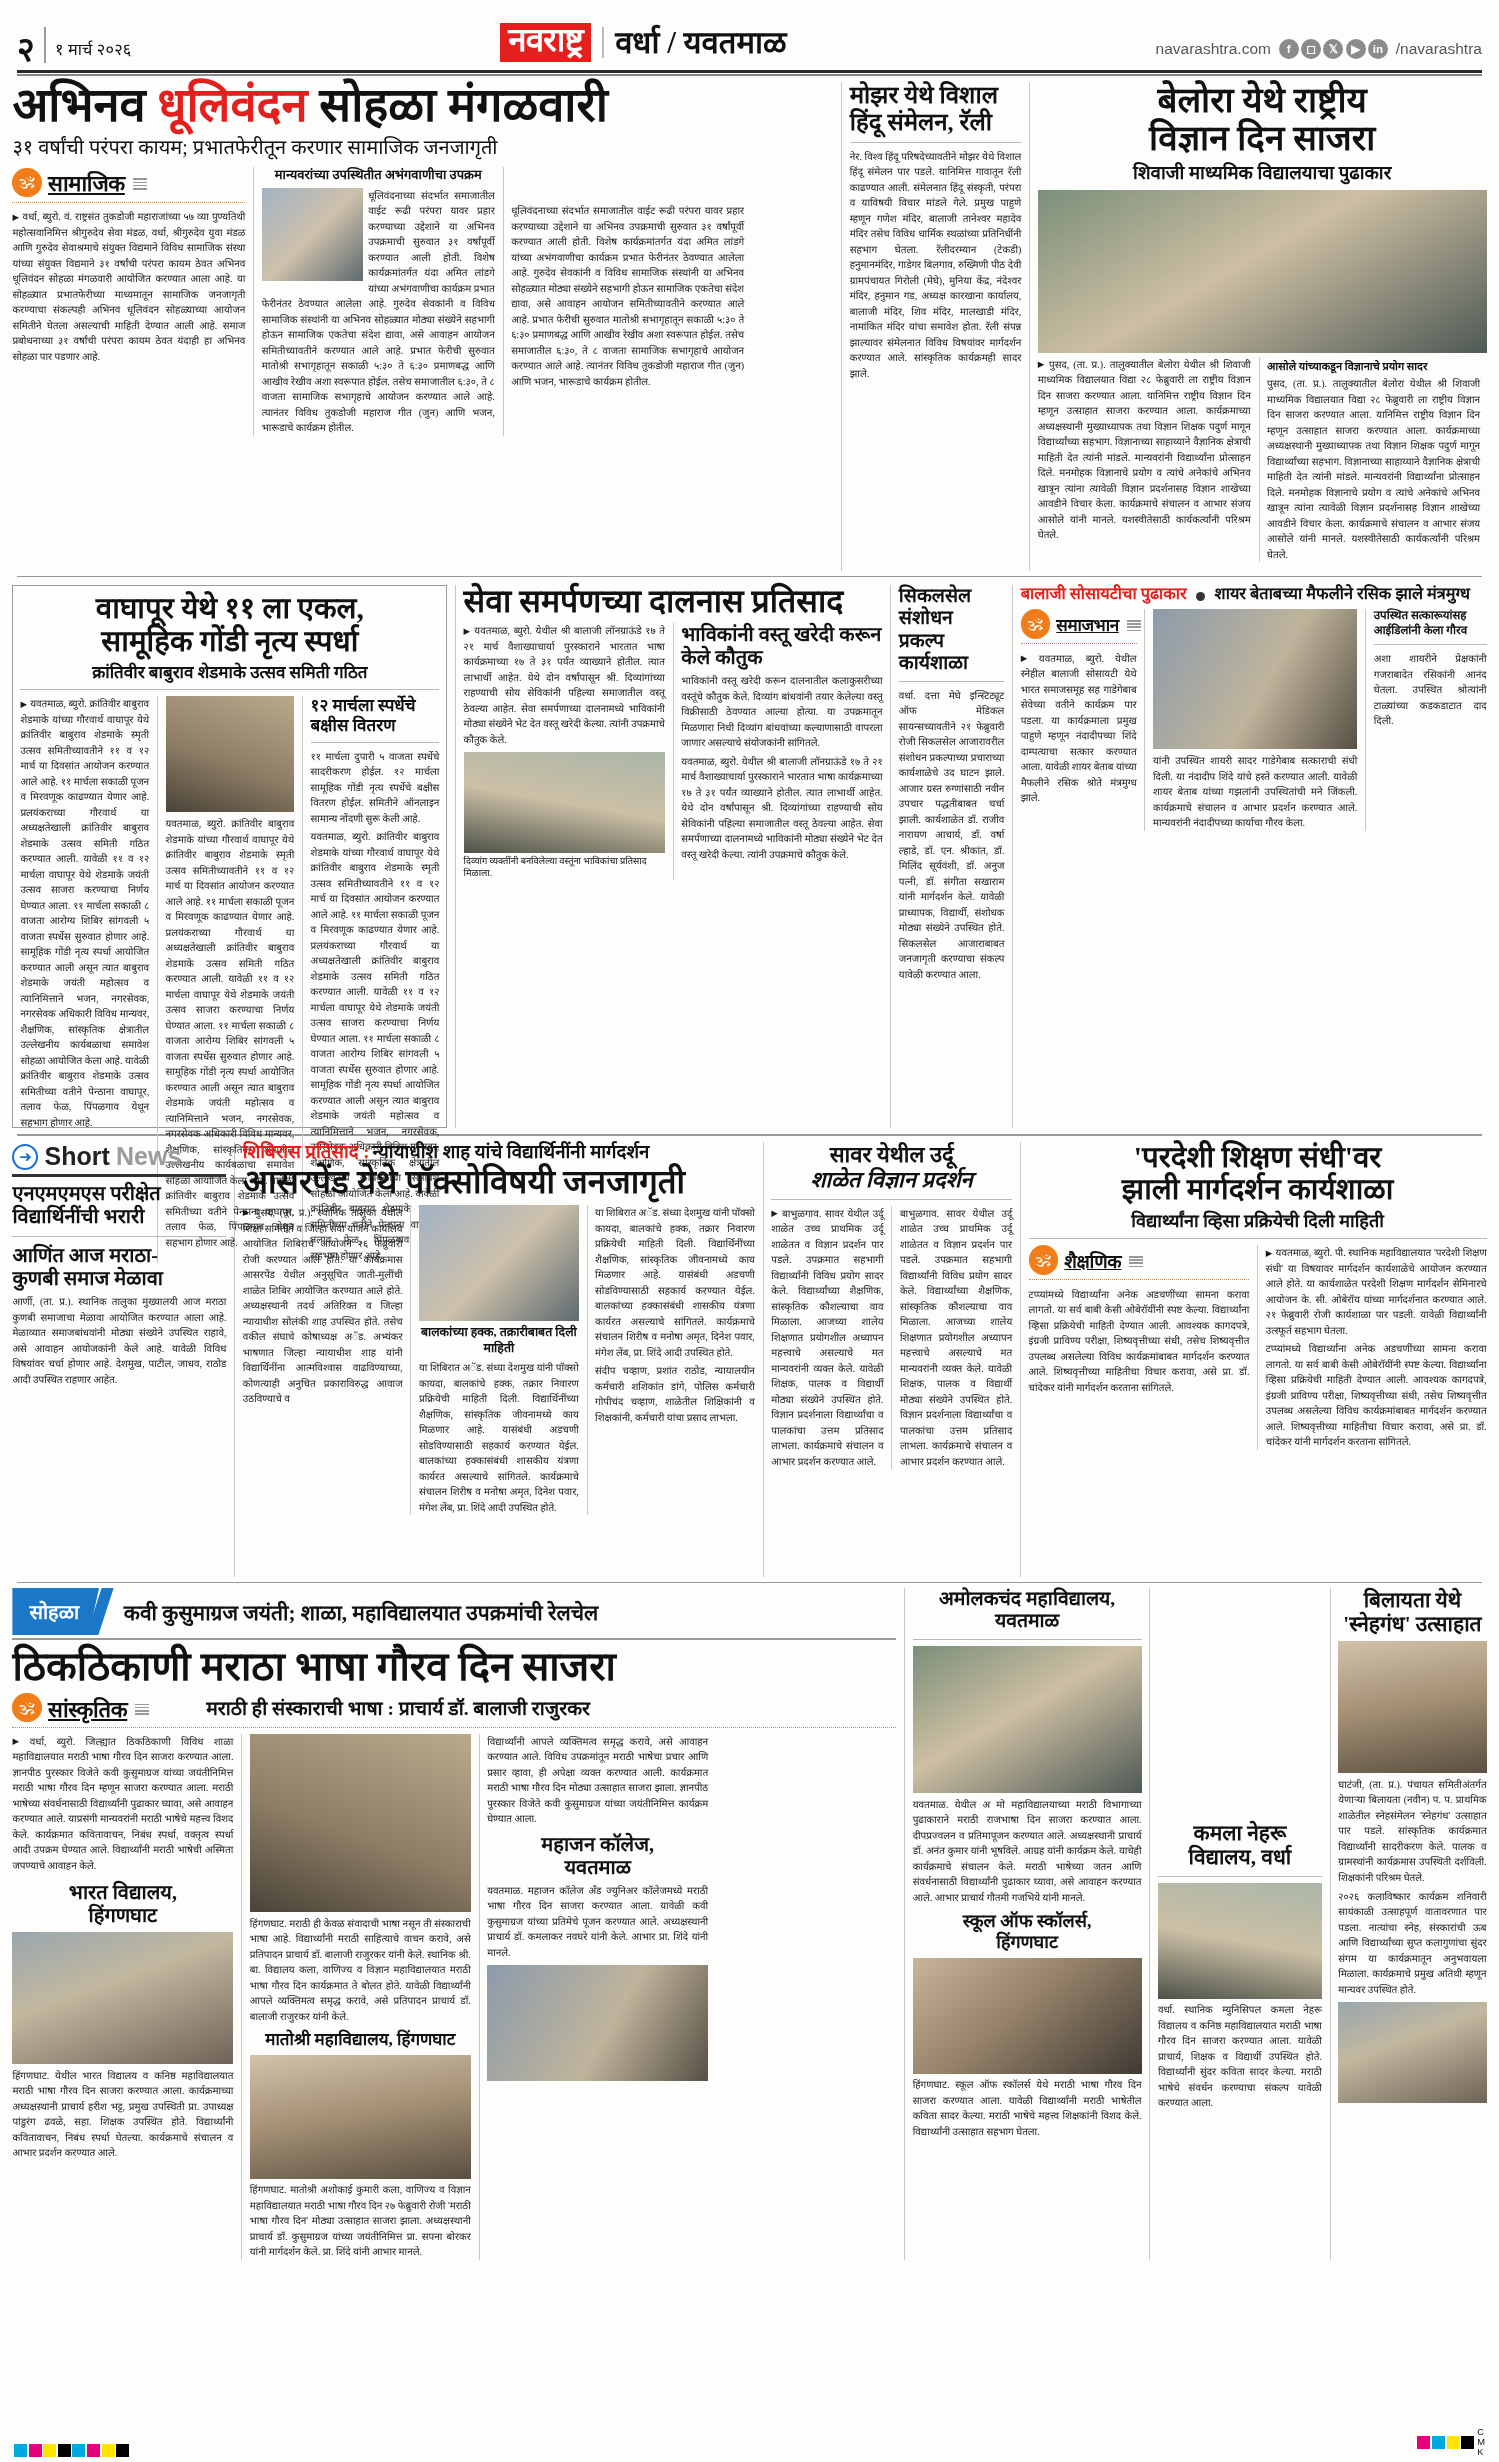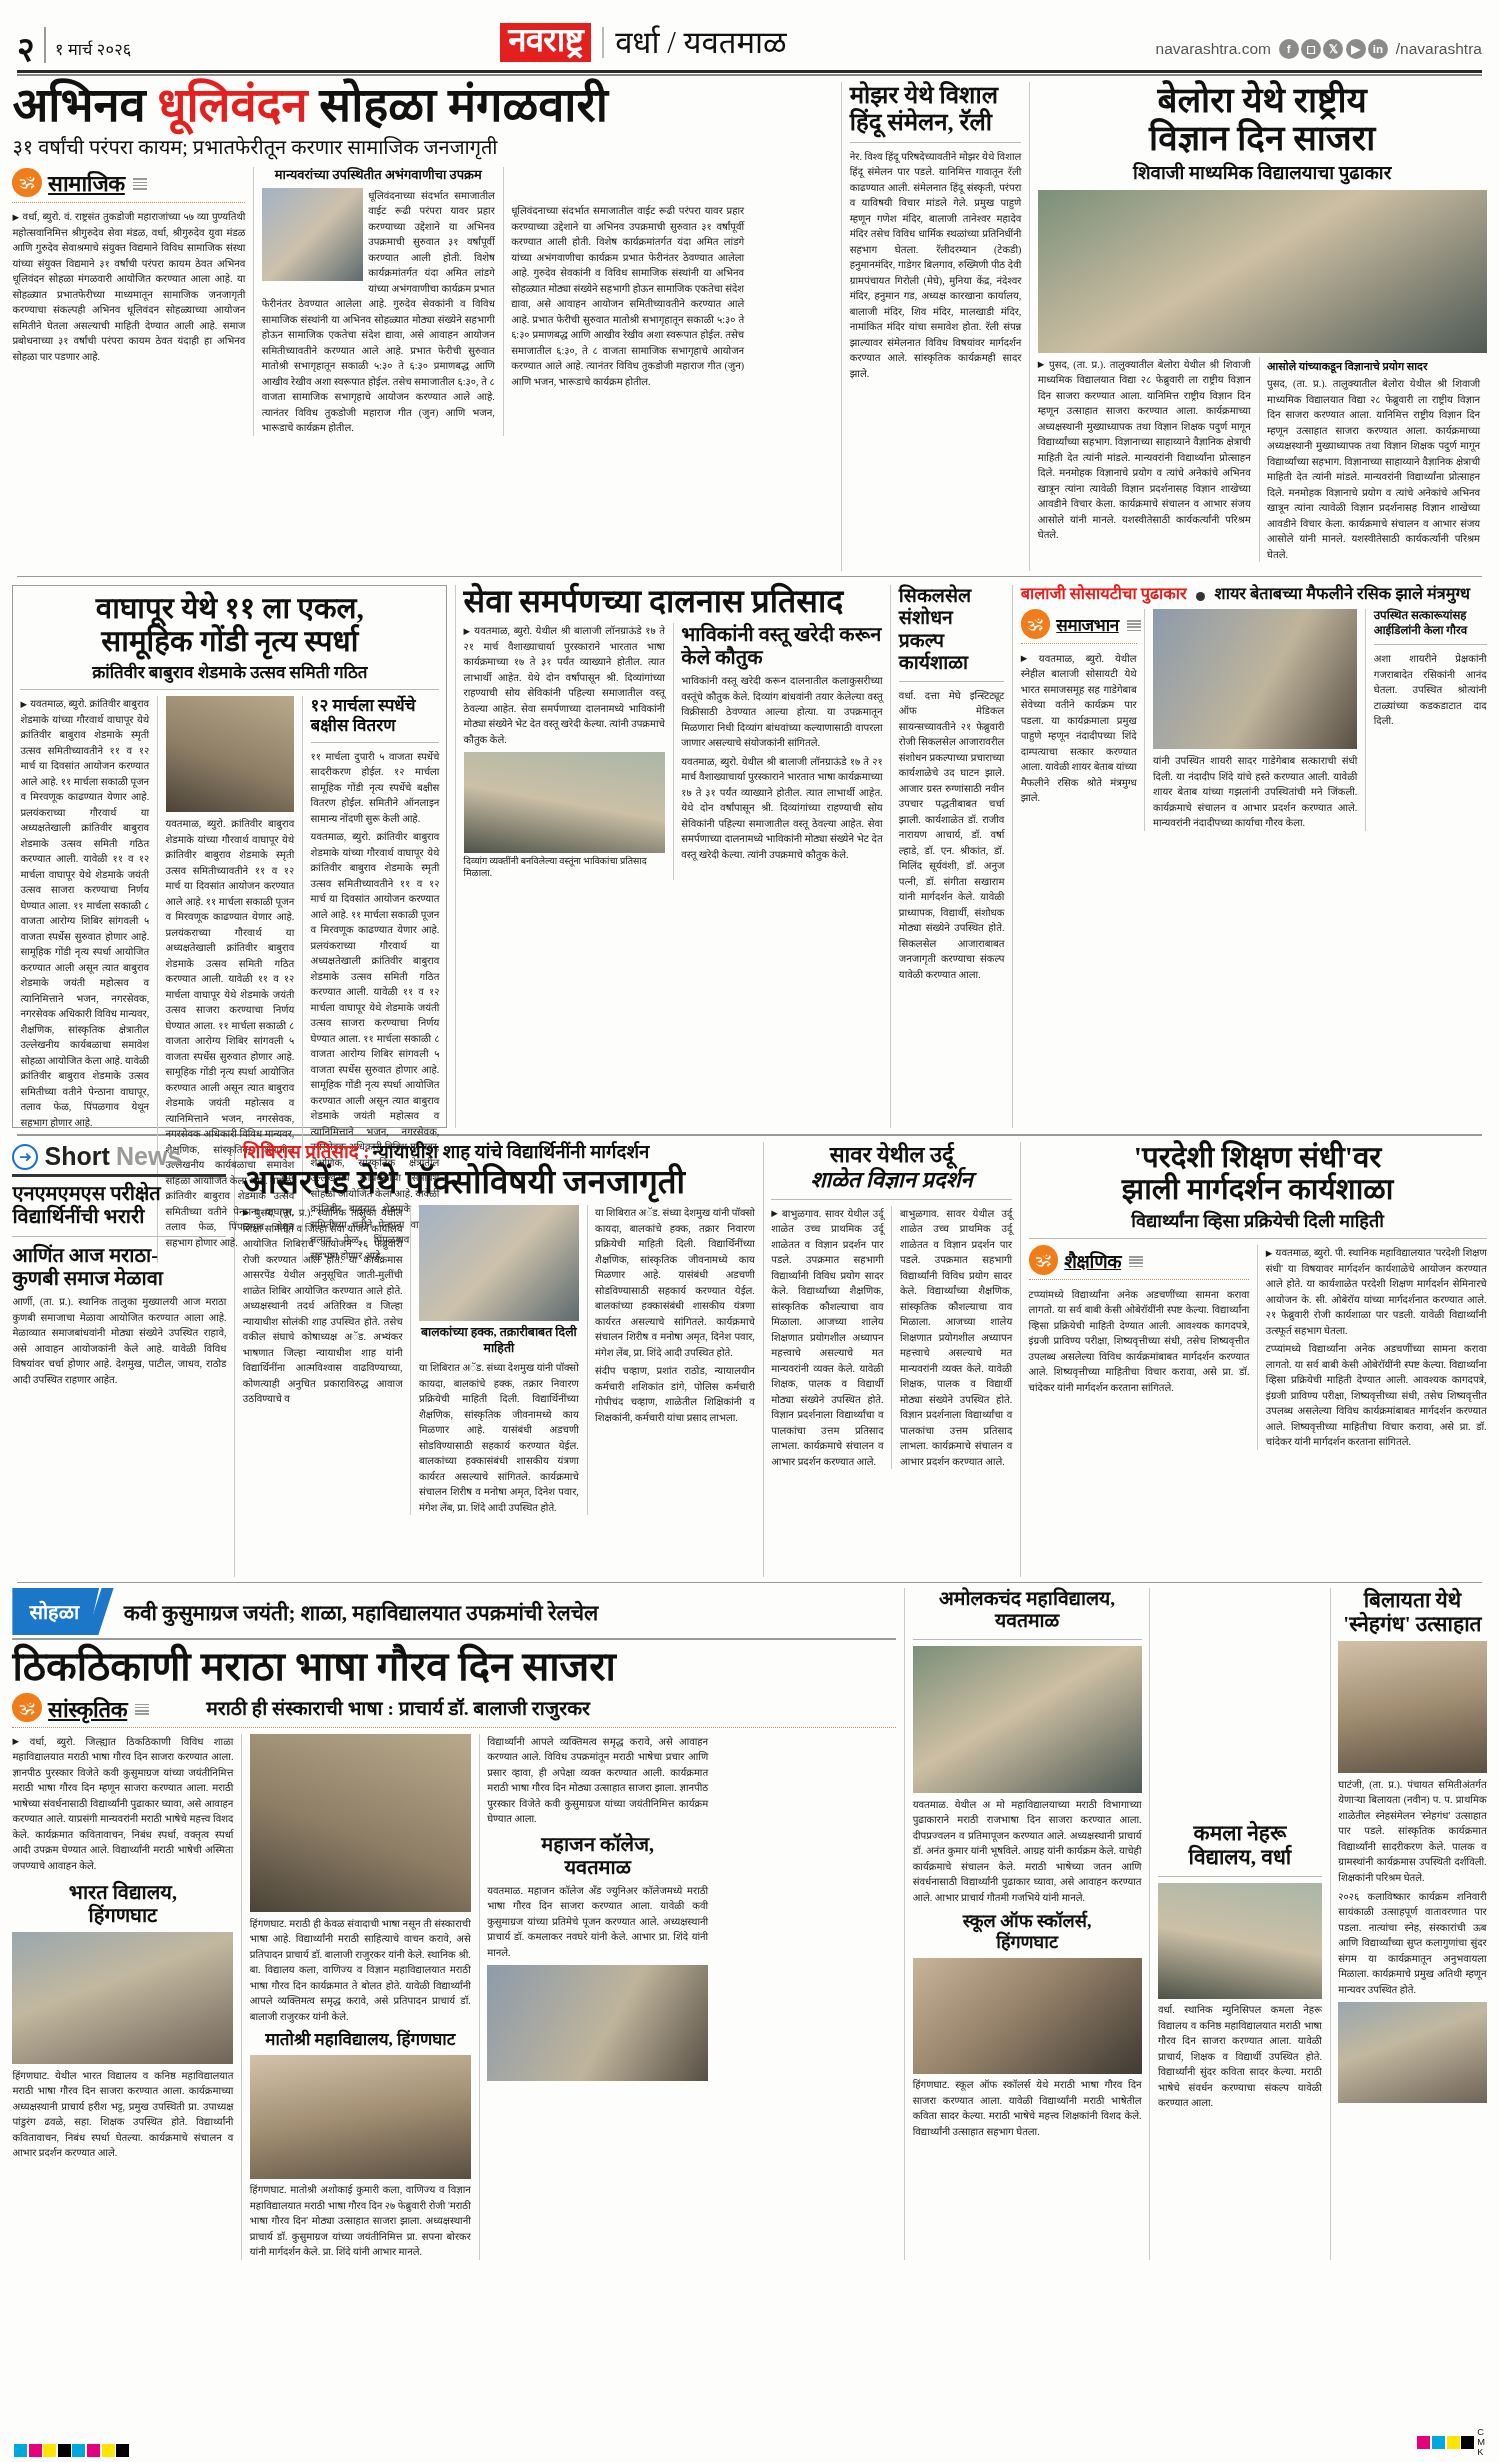--- a/index.html
+++ b/index.html
@@ -15,21 +15,21 @@
 
   
   .masthead { display:flex; align-items:flex-end; height:68px; padding:0 4.7px 3.1px 4.7px; }
   .mh-left { display:flex; align-items:flex-end; gap:9.3px; }
   .pageno { font-size:34px; font-weight:700; line-height:0.85; font-family:"Liberation Serif",serif;}
   .mh-sep { width:1.6px; height:36px; background:#999; margin-bottom:2.3px;}
   .mh-date { font-size:16.3px; margin-bottom:4.7px; letter-spacing:0.2px;}
   .mh-center { flex:1; display:flex; align-items:center; justify-content:center; gap:11px; padding-bottom:3.1px;}
   .brand { background:#e4201e; color:#fff; font-size:33px; font-weight:800; line-height:1; padding:1.6px 7.8px 4.7px 7.8px; letter-spacing:-0.8px; }
   .brand-bar { width:2.3px; height:31px; background:#bbb; }
-  .edition { font-size:31px; font-weight:400; line-height:1; }
+  .edition { font-size:31px; font-weight:700; line-height:1; }
   .mh-right { display:flex; align-items:center; gap:7.8px; padding-bottom:6.2px; }
   .site { font-size:15.5px; color:#555; font-family:"Liberation Sans",sans-serif;}
   .socials { display:flex; gap:2.3px; }
   .soc { width:20px; height:20px; border-radius:50%; background:#8b8b8b; color:#fff; font-size:11.6px;
          display:flex; align-items:center; justify-content:center; font-family:"Liberation Sans",sans-serif; font-weight:700;}
   .handle { font-size:15.5px; color:#555; font-family:"Liberation Sans",sans-serif;}
   .rule-thick { height:3.9px; background:#2b2b2b; margin:1.6px 4.7px 0.8px 4.7px; }
   .rule-thin { height:1.6px; background:#888; margin:0 4.7px 6.2px 4.7px; }
 
   

